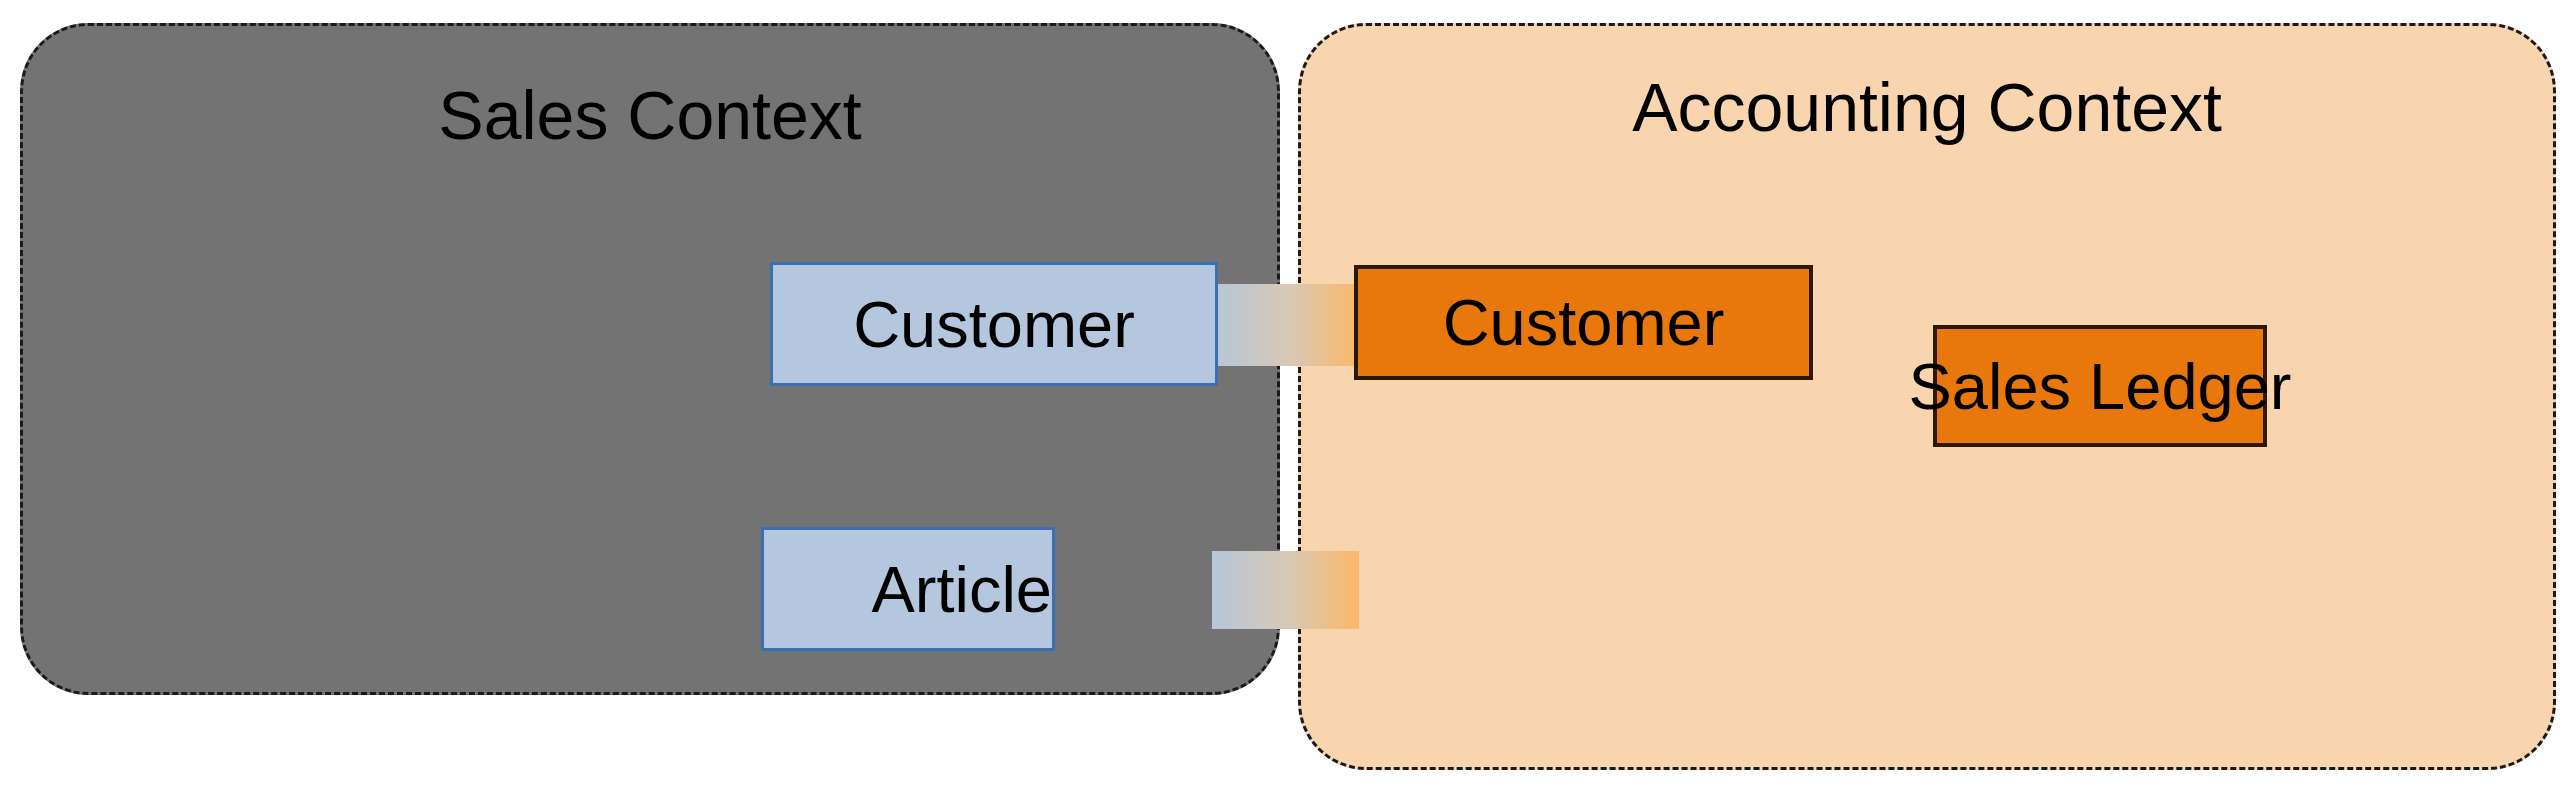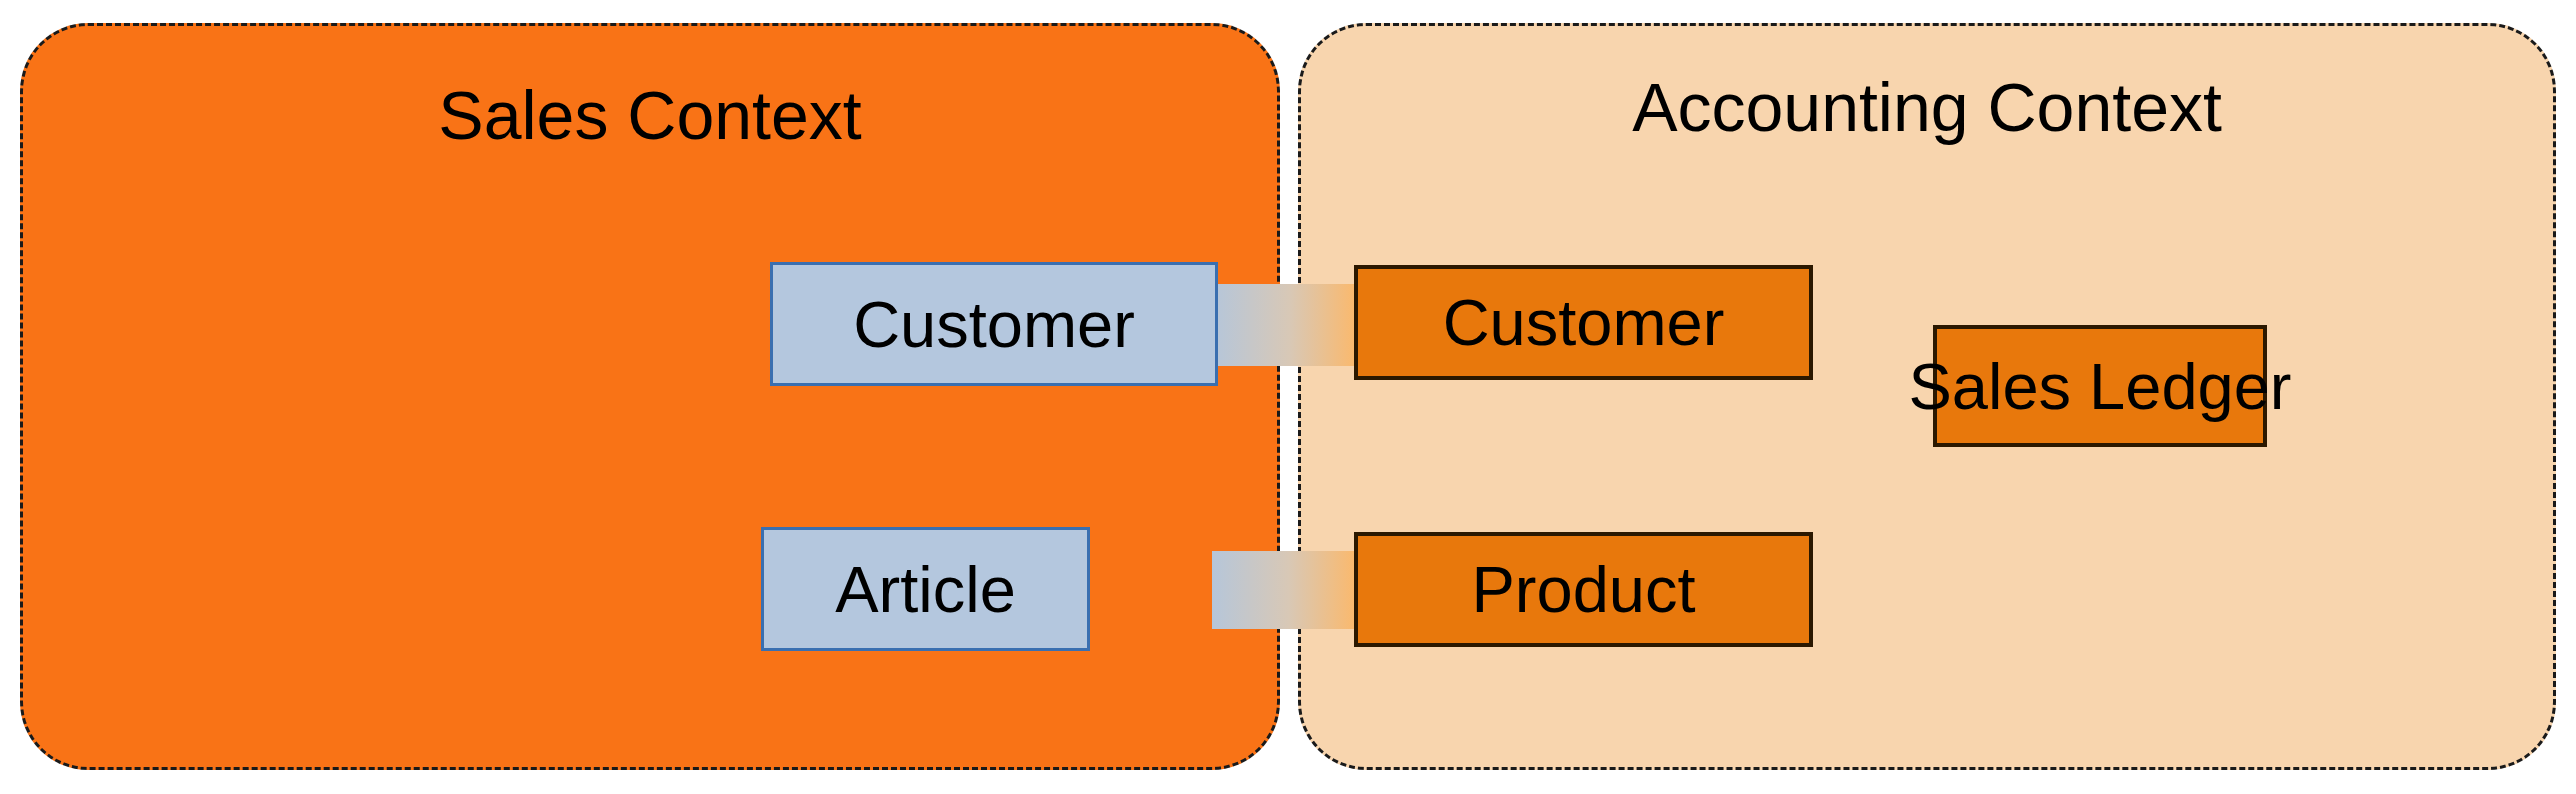--- a/index.html
+++ b/index.html
@@ -36,22 +36,22 @@
     font-size: 68px;
     line-height: 1.0;
     white-space: nowrap;
     letter-spacing: 0px;
   }
 
   #sales-context {
     left: 20px;
     top: 23px;
     width: 1260px;
-    height: 747px;
-    background: #f97316;
+    height: 672px;
+    background: #737373;
     border-color: #1a1a1a;
     padding-left: 48px;
   }
   #accounting-context {
     left: 1298px;
     top: 23px;
     width: 1258px;
     height: 747px;
     background: #f8d5ae;
     border-color: #1a1a1a;
@@ -76,21 +76,21 @@
     background: #b4c7de;
     border: 3.5px solid #3a6fb0;
   }
   .entity.orange {
     background: #e8780c;
     border: 4.2px solid #2b1800;
   }
 
   #entity-quotation { left: 196px;  top: 373px; width: 456px; height: 124px; }
   #entity-customer-sales { left: 770px; top: 262px; width: 448px; height: 124px; }
-  #entity-article { left: 761px; top: 527px; width: 329px; height: 124px; }
+  #entity-article { left: 761px; top: 527px; width: 294px; height: 124px; justify-content: flex-end; }
 
   #entity-customer-accounting { left: 1354px; top: 265px; width: 459px; height: 115px; }
   #entity-product { left: 1354px; top: 532px; width: 459px; height: 115px; }
   #entity-sales-ledger { left: 1933px; top: 325px; width: 334px; height: 122px; }
 
   
   .connector {
     position: absolute;
   }
   #connector-customer {
@@ -147,22 +147,19 @@
   </div>
 
   <div id="entity-article" class="entity blue">
     <span>Article</span>
   </div>
 
   <div id="entity-customer-accounting" class="entity orange">
     <span>Customer</span>
   </div>
 
-  <div id="entity-product" class="entity orange">
-    <span>Product</span>
-  </div>
 
   <div id="entity-sales-ledger" class="entity orange">
     <span>Sales Ledger</span>
   </div>
 
 </div>
 
 
 </body></html>

